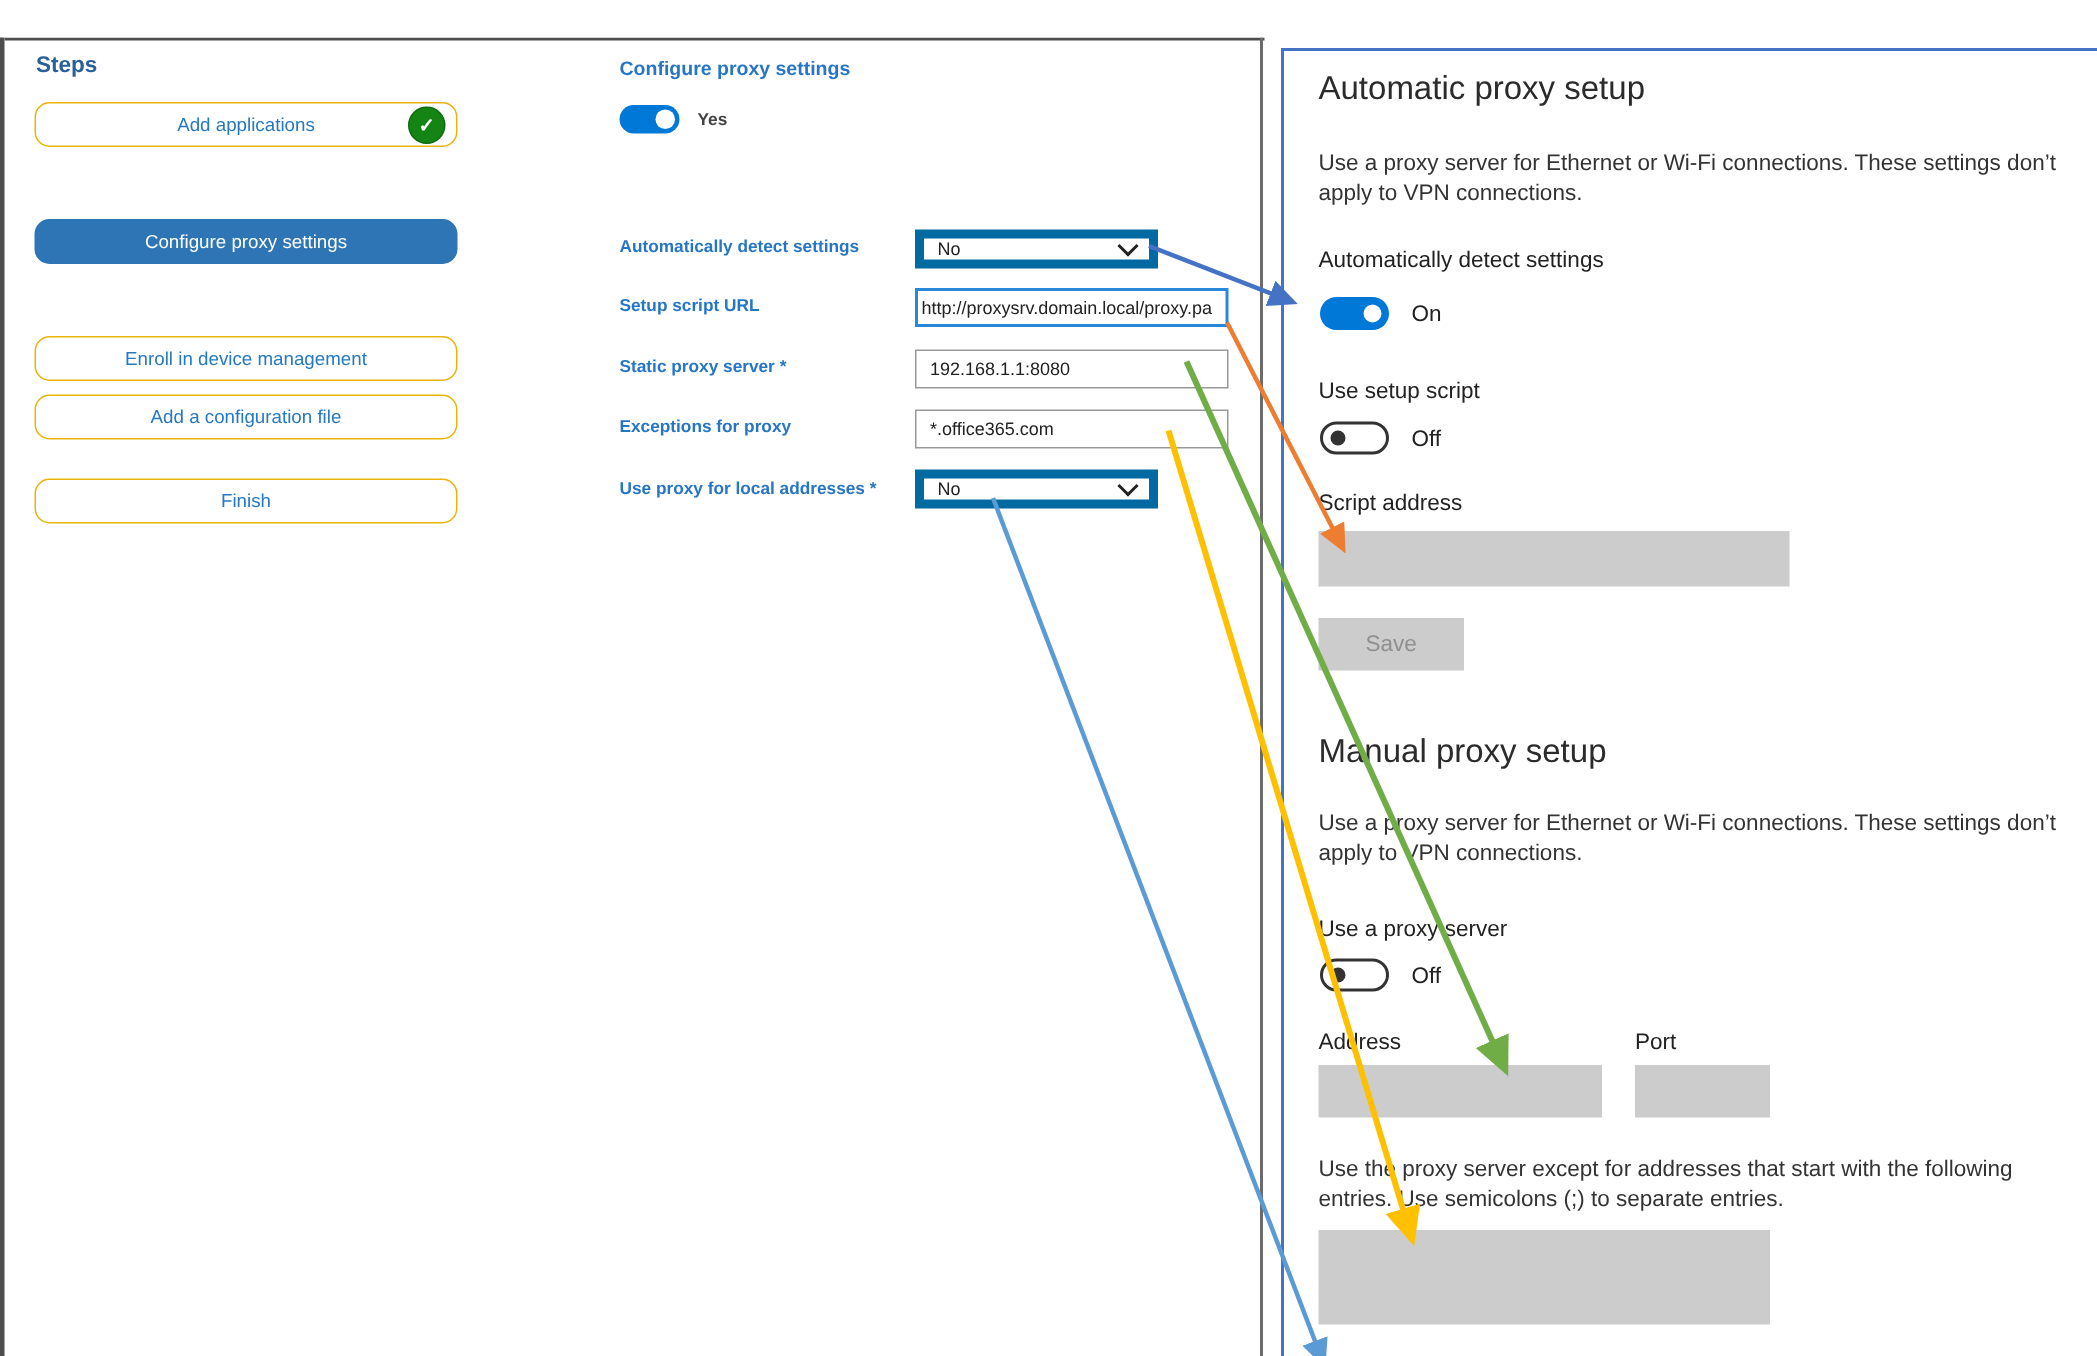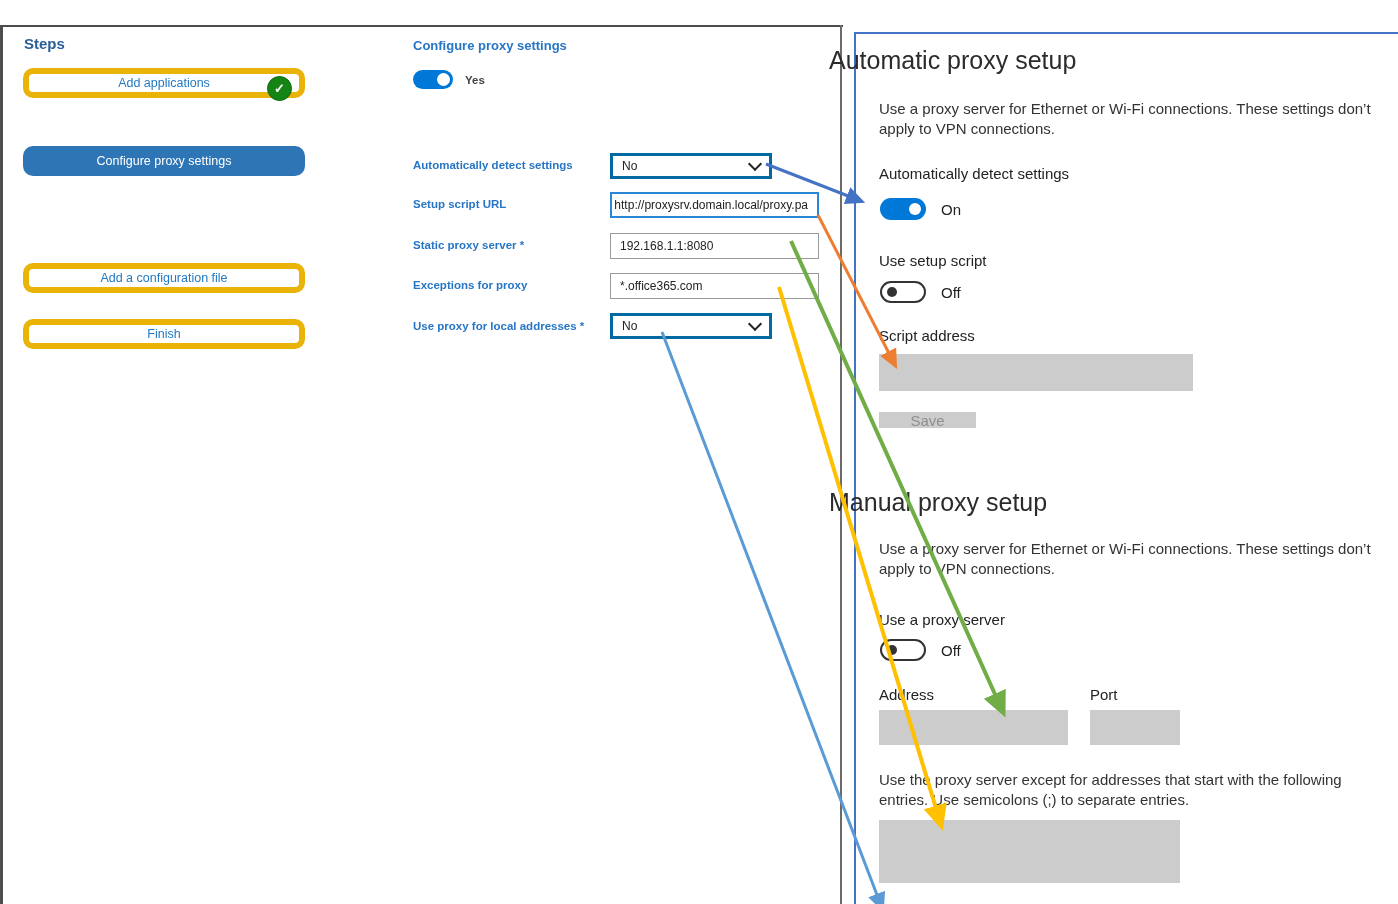--- a/index.html
+++ b/index.html
@@ -6,63 +6,63 @@
   #screen{
     position:relative; width:1398px; height:904px; overflow:hidden;
     background:#ffffff; font-family:"Liberation Sans", sans-serif;
     border-left:3px solid #4d4d4d; box-sizing:border-box;margin-top:25px;
   }
   
   #app-top-border{position:absolute;left:0;top:0;width:840px;height:2px;background:#4d4d4d;}
   #steps-title{position:absolute;left:21px;top:10px;font-size:15px;font-weight:bold;color:#2a6099;}
   .step-btn{
     position:absolute;left:20px;width:282px;height:30px;box-sizing:border-box;
-    border:6px solid #eab308;border-radius:10px;background:#fff;color:#2479c2;
+    border:1px solid #eab308;border-radius:10px;background:#fff;color:#2479c2;
     font-size:12.5px;display:flex;align-items:center;justify-content:center;cursor:default;
   }
   .step-btn.selected{background:#2e75b6;border-color:#2e75b6;color:#fff;}
   .check-badge{
     position:absolute;right:7px;top:2px;width:25px;height:25px;border-radius:50%;
     background:#148414;color:#fff;display:flex;align-items:center;justify-content:center;
     font-size:13px;font-weight:bold;border:1px solid #0f6b0f;box-sizing:border-box;
   }
   
   #form-title{position:absolute;left:410px;top:13px;font-size:13px;font-weight:bold;color:#2776c6;}
   .icd-toggle{position:absolute;left:410px;top:45px;width:40px;height:19px;border-radius:10px;background:#0078d7;}
   .icd-toggle::after{content:"";position:absolute;right:3px;top:3px;width:13px;height:13px;border-radius:50%;background:#fff;}
   #icd-toggle-label{position:absolute;left:462px;top:49px;font-size:11.5px;color:#444;font-weight:bold;}
   .f-label{position:absolute;left:410px;width:195px;font-size:11.5px;font-weight:bold;color:#2776c6;}
   .f-ctl{
     position:absolute;left:607px;height:26px;box-sizing:border-box;background:#fff;
     font-size:12px;color:#222;display:flex;align-items:center;padding:0 9px;
   }
-  .f-select{width:162px;border:3px solid #0369a1;justify-content:space-between;}
+  .f-select{width:162px;border:6px solid #0369a1;justify-content:space-between;}
   .f-input{width:209px;border:1px solid #999;}
   .f-input.focused{border:2px solid #2b88d8;justify-content:flex-end;}
   .chev{width:8px;height:8px;border-right:2px solid #222;border-bottom:2px solid #222;
     transform:rotate(45deg);margin-top:-4px;}
   
   #divider{position:absolute;left:837px;top:0;width:2px;height:904px;background:#6b6b6b;}
   #settings-panel{
     position:absolute;left:851px;top:7px;width:560px;height:910px;
     border:2px solid #4472c4;box-sizing:border-box;background:#fff;
     color:#2b2b2b;font-size:15px;
   }
-  .s-head{position:absolute;left:826px;font-size:25px;font-weight:400;color:#2b2b2b;}
+  .s-head{position:absolute;left:876px;font-size:22px;font-weight:400;color:#2b2b2b;}
   .s-para{position:absolute;left:876px;width:515px;font-size:15px;color:#333;line-height:1.35;}
   .s-label{position:absolute;left:876px;font-size:15px;color:#222;}
   .win-toggle{position:absolute;left:877px;width:46px;height:22px;border-radius:11px;box-sizing:border-box;}
   .win-toggle.on{background:#0078d7;}
   .win-toggle.on::after{content:"";position:absolute;right:5px;top:5px;width:12px;height:12px;border-radius:50%;background:#fff;}
   .win-toggle.off{border:2px solid #333;background:#fff;}
   .win-toggle.off::after{content:"";position:absolute;left:5px;top:4px;width:10px;height:10px;border-radius:50%;background:#333;}
   .toggle-state{position:absolute;left:938px;font-size:15px;color:#222;}
   .gray-box{position:absolute;background:#cccccc;}
   #save-btn{
-    position:absolute;left:876px;top:387px;width:97px;height:16px;background:#cccccc;
+    position:absolute;left:876px;top:387px;width:97px;height:35px;background:#cccccc;
     color:#8f8f8f;font-size:15px;display:flex;align-items:center;justify-content:center;
   }
   #local-checkbox{position:absolute;left:885px;top:882px;width:22px;height:24px;
     border:2px solid #8a8a8a;box-sizing:border-box;background:#fff;}
   #local-checkbox-label{position:absolute;left:917px;top:884px;font-size:15.5px;color:#8a8a8a;}
   #arrow-layer{position:absolute;left:0;top:0;pointer-events:none;}
 </style>
 </head>
 <body>
 
@@ -70,20 +70,23 @@
   <div id="app-top-border"></div>
 
   <div id="steps-title">Steps</div>
 
   <div class="step-btn" style="top:43px">
     <span>Add applications</span>
     <span class="check-badge">✓</span>
   </div>
   <div class="step-btn selected" style="top:121px">
     <span>Configure proxy settings</span>
+  </div>
+  <div class="step-btn" style="top:199px">
+    <span>Enroll in device management</span>
   </div>
   <div class="step-btn" style="top:238px">
     <span>Add a configuration file</span>
   </div>
   <div class="step-btn" style="top:294px">
     <span>Finish</span>
   </div>
 
   <div id="form-title">Configure proxy settings</div>
   <div class="icd-toggle"></div>

